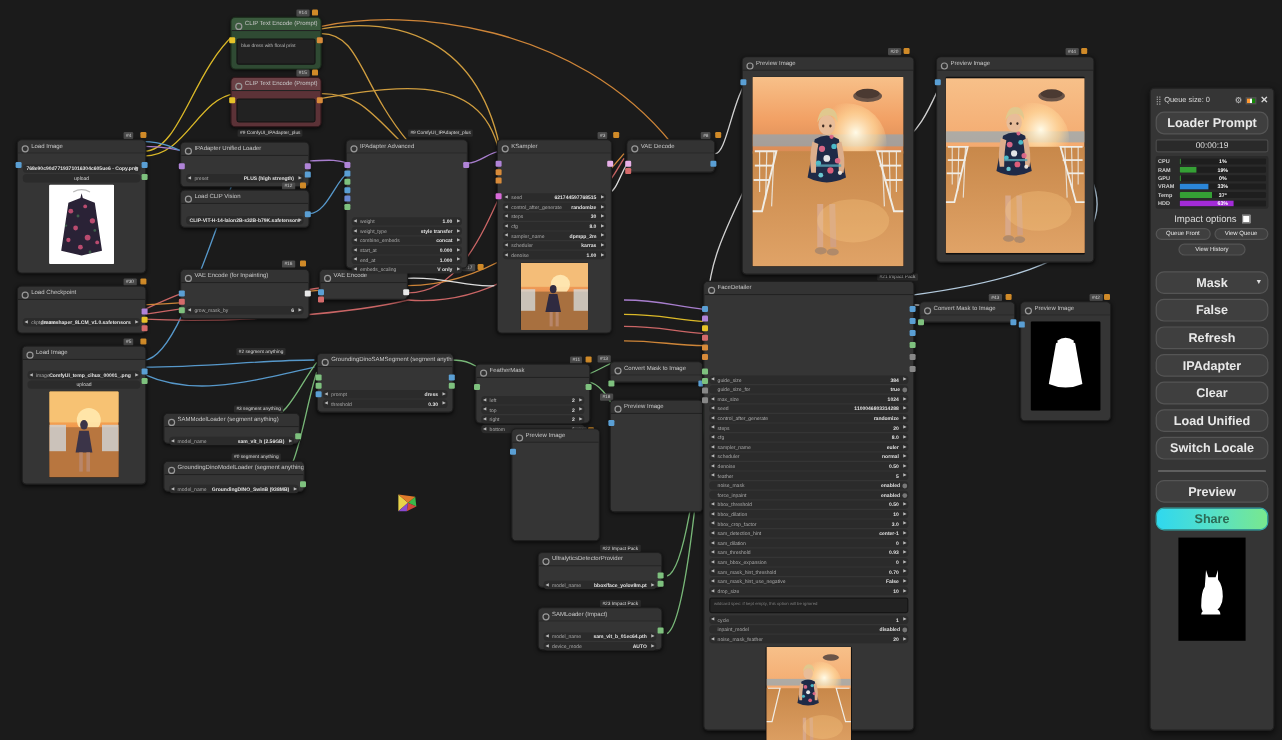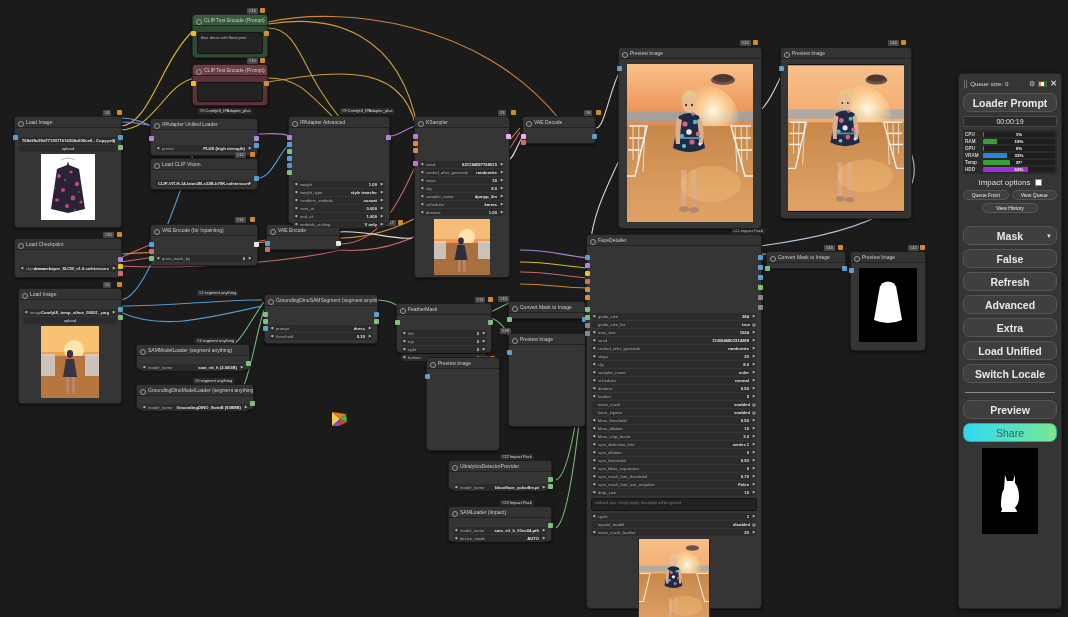--- a/index.html
+++ b/index.html
@@ -154,21 +154,21 @@
   .sbrow { display:flex; gap:3px; margin-top:3px; }
   .sbrow .sbbtn { margin-top:0; }
   .divider { height:1px; background:#8a8a8a; margin:9px 2px 7px; border-radius:1px; }
   #savewrap { position:relative; }
   #savewrap .caret {
     position:absolute; right:5px; top:50%; transform:translateY(-50%);
     font-size:6px; color:#ddd;
   }
   #share {
     background:linear-gradient(90deg,#2fd8ef 0%, #55e0c8 50%, #79e88e 100%);
-    color:#2b6a55; border:1px solid #3aa; font-weight:normal;
+    color:#2b6a55; border:1px solid #3aa; font-weight:bold;
   }
   #sbthumb {
     margin:6px auto 0; width:56px; height:86px; background:#000; position:relative;
   }
   .cat {
     position:absolute; left:50%; top:50%; transform:translate(-50%,-50%);
     width:26px; height:44px;
   }
   
   #palette { position:absolute; left:330px; top:410px; width:18px; height:18px; }
@@ -1065,22 +1065,22 @@
   </div>
 
   <div style="height:9px;"></div>
 
   <div id="savewrap">
     <div class="sbbtn big">Mask</div>
     <span class="caret">▼</span>
   </div>
   <div class="sbbtn big">False</div>
   <div class="sbbtn big">Refresh</div>
-  <div class="sbbtn big">Advanced</div>
-  <div class="sbbtn big">Extra</div>
+  <div class="sbbtn big">IPAdapter</div>
+  <div class="sbbtn big">Clear</div>
   <div class="sbbtn big">Load Unified</div>
   <div class="sbbtn big">Switch Locale</div>
 
   <div class="divider"></div>
 
   <div class="sbbtn big">Preview</div>
   <div class="sbbtn big" id="share">Share</div>
 
   <div id="sbthumb">
     <svg class="cat" viewBox="0 0 26 44">

